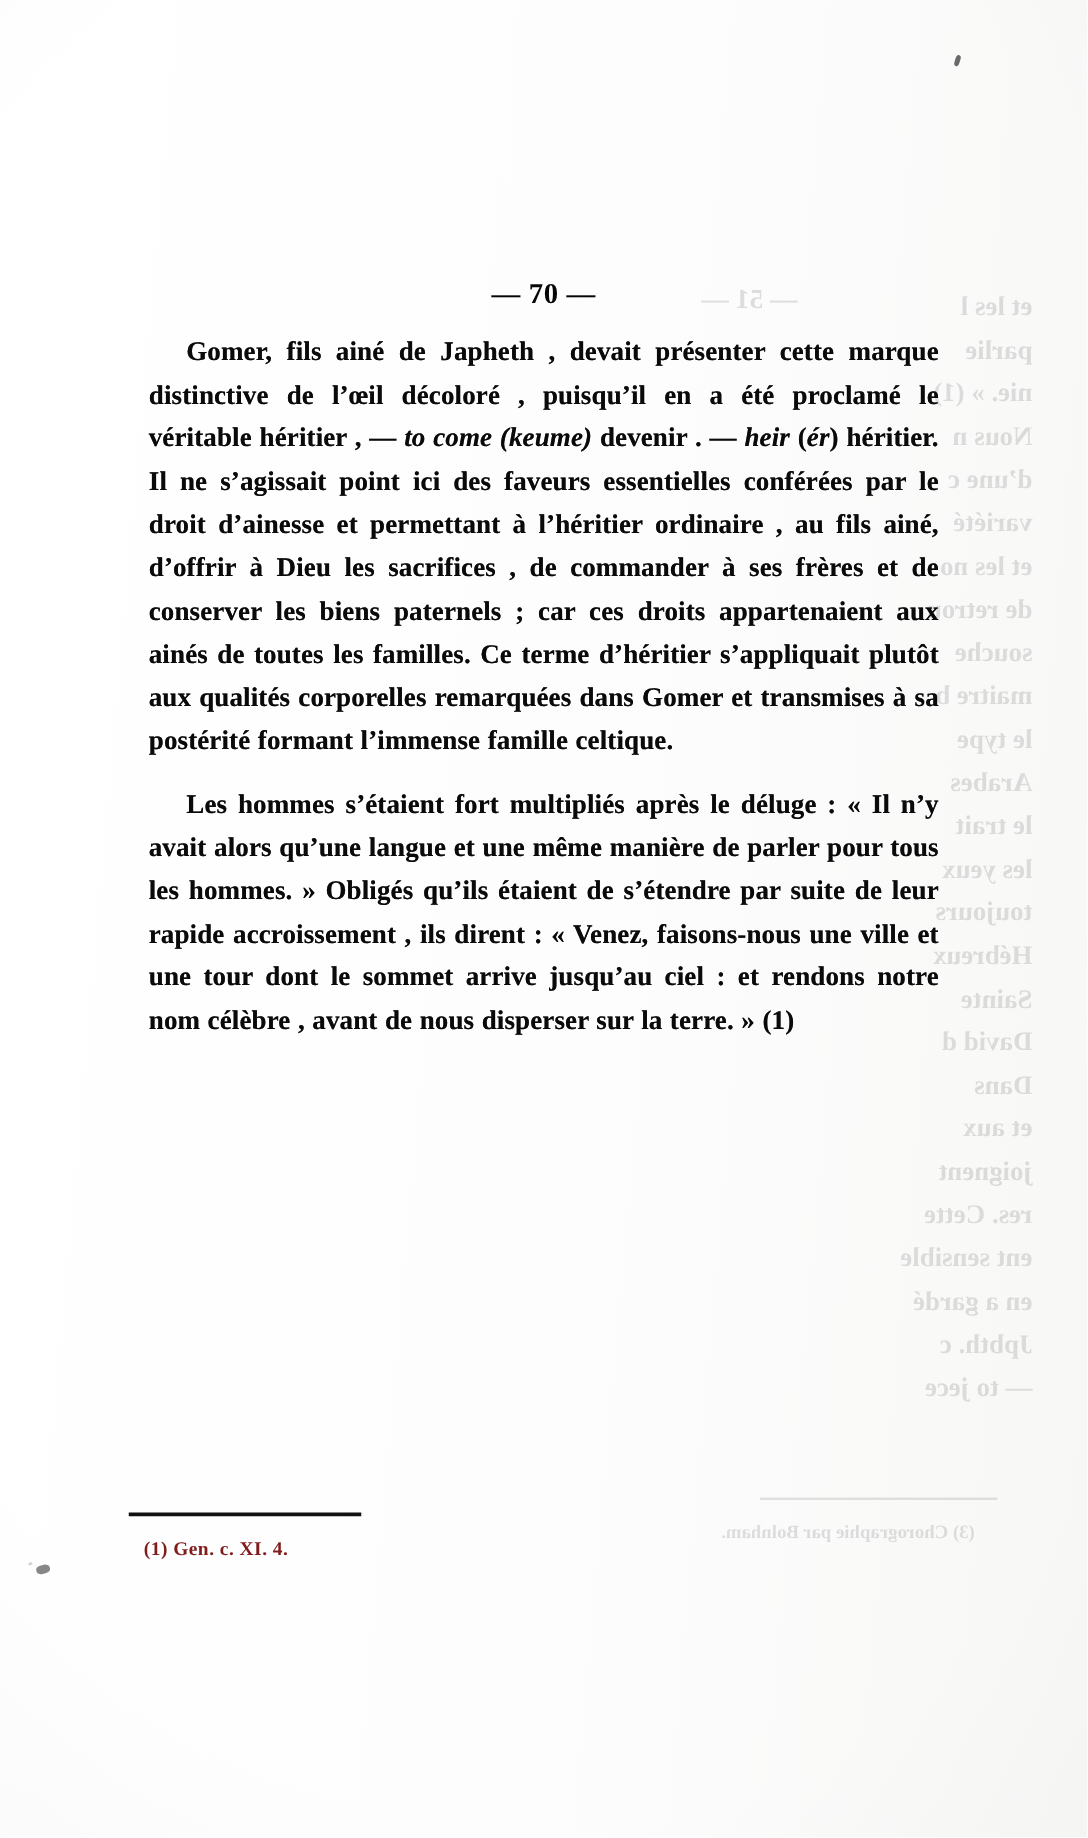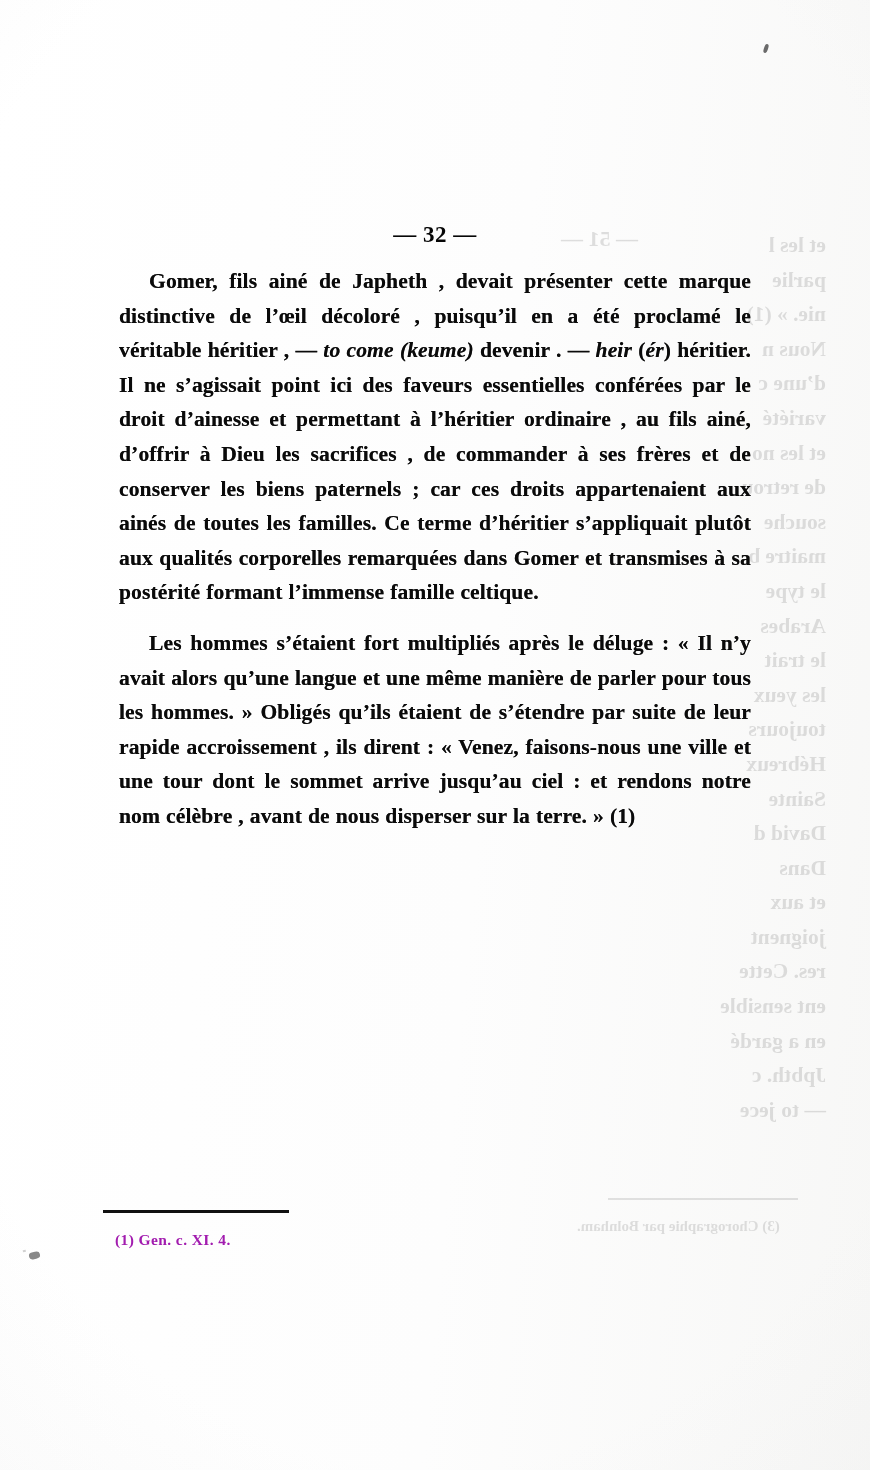--- a/index.html
+++ b/index.html
@@ -126,21 +126,21 @@
   #footnote-rule {
     width: 186px;
     height: 3px;
     background: #111;
     margin-bottom: 18px;
   }
   #footnote-text {
     font-size: 15.5px;
     font-weight: 700;
     letter-spacing: 0.4px;
-    color: #a21caf;
+    color: #7f1d1d;
     font-family: "Liberation Serif", "DejaVu Serif", serif;
     padding-left: 12px;
   }
 
   
   .speck {
     position: absolute;
     background: #3a3a3a;
     border-radius: 40%;
     pointer-events: none;
@@ -206,21 +206,21 @@
 ent sensible
 en a gardé
 Jpbth. c
 — to jece</div>
     <div id="ghost-rule"></div>
     <div class="ghost-col" id="ghost-footnote">(3) Chorographie par Bolnham.</div>
   </div>
 
   <div id="content">
 
-    <div id="page-number">— 32 —</div>
+    <div id="page-number">— 70 —</div>
 
     <div id="body-text">
       <p class="para" id="para-gomer"><span>Gomer, fils ainé de Japheth , devait présenter cette marque distinctive de l’œil décoloré , puisqu’il en a été proclamé le véritable héritier , — </span><em class="it">to come (keume)</em><span> devenir . — </span><em class="it">heir</em><span> (</span><em class="it">ér</em><span>) héritier. Il ne s’agissait point ici des faveurs essentielles conférées par le droit d’ainesse et permettant à l’héritier ordinaire , au fils ainé, d’offrir à Dieu les sacrifices , de commander à ses frères et de conserver les biens paternels ; car ces droits appartenaient aux ainés de toutes les familles. Ce terme d’héritier s’appliquait plutôt aux qualités corporelles remarquées dans Gomer et transmises à sa postérité formant l’immense famille celtique.</span></p>
       <p class="para" id="para-hommes"><span>Les hommes s’étaient fort multipliés après le déluge : « Il n’y avait alors qu’une langue et une même manière de parler pour tous les hommes. » Obligés qu’ils étaient de s’étendre par suite de leur rapide accroissement , ils dirent : « Venez, faisons-nous une ville et une tour dont le sommet arrive jusqu’au ciel : et rendons notre nom célèbre , avant de nous disperser sur la terre. » (1)</span></p>
     </div>
 
   </div>
 
   <div id="footnote-area">
     <div id="footnote-rule"></div>

